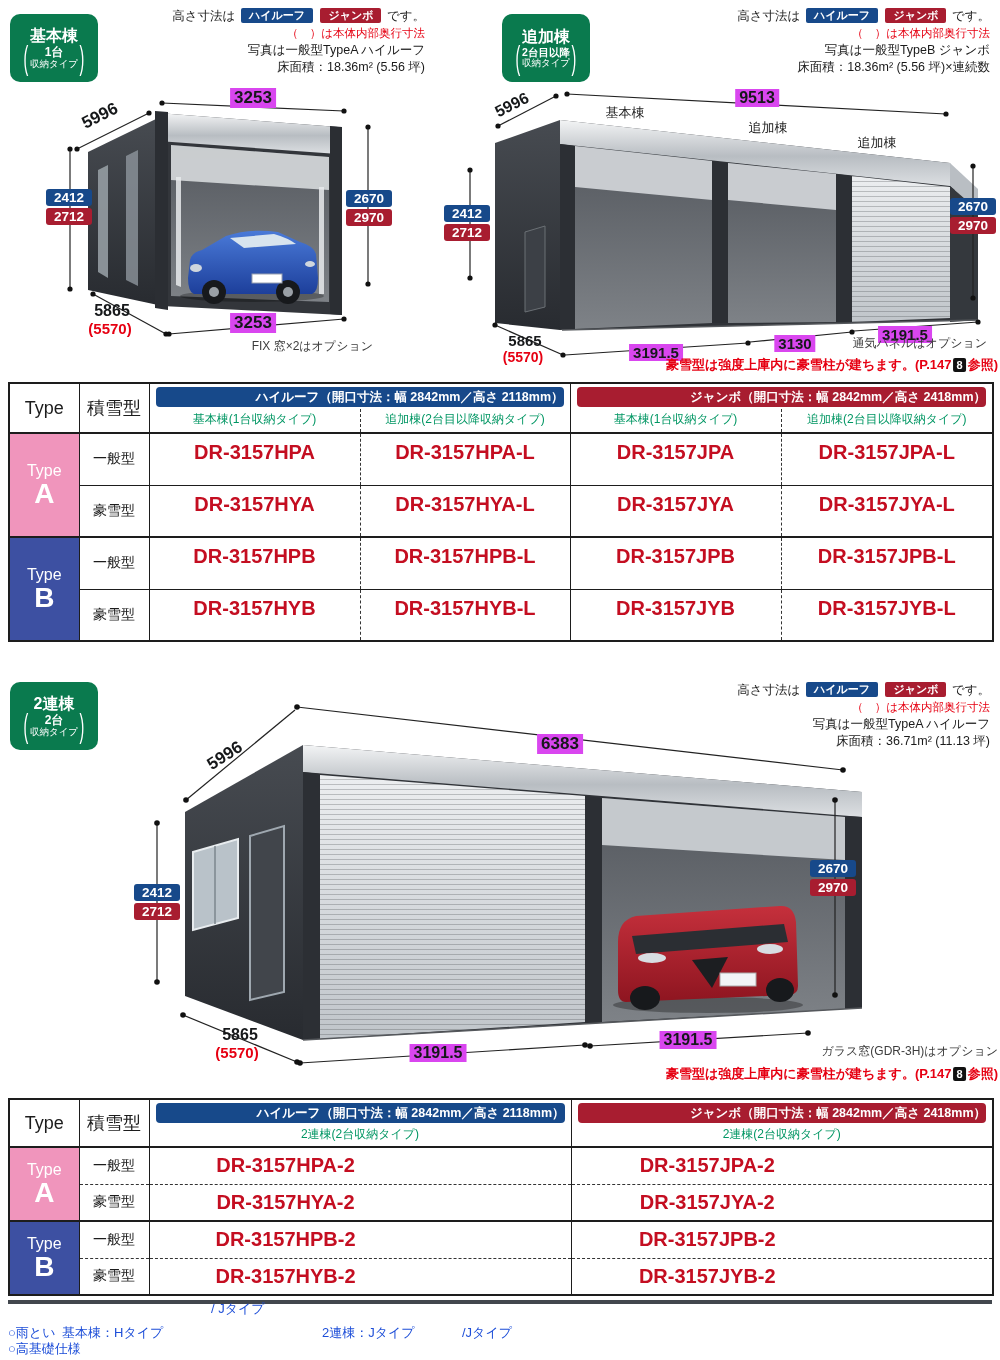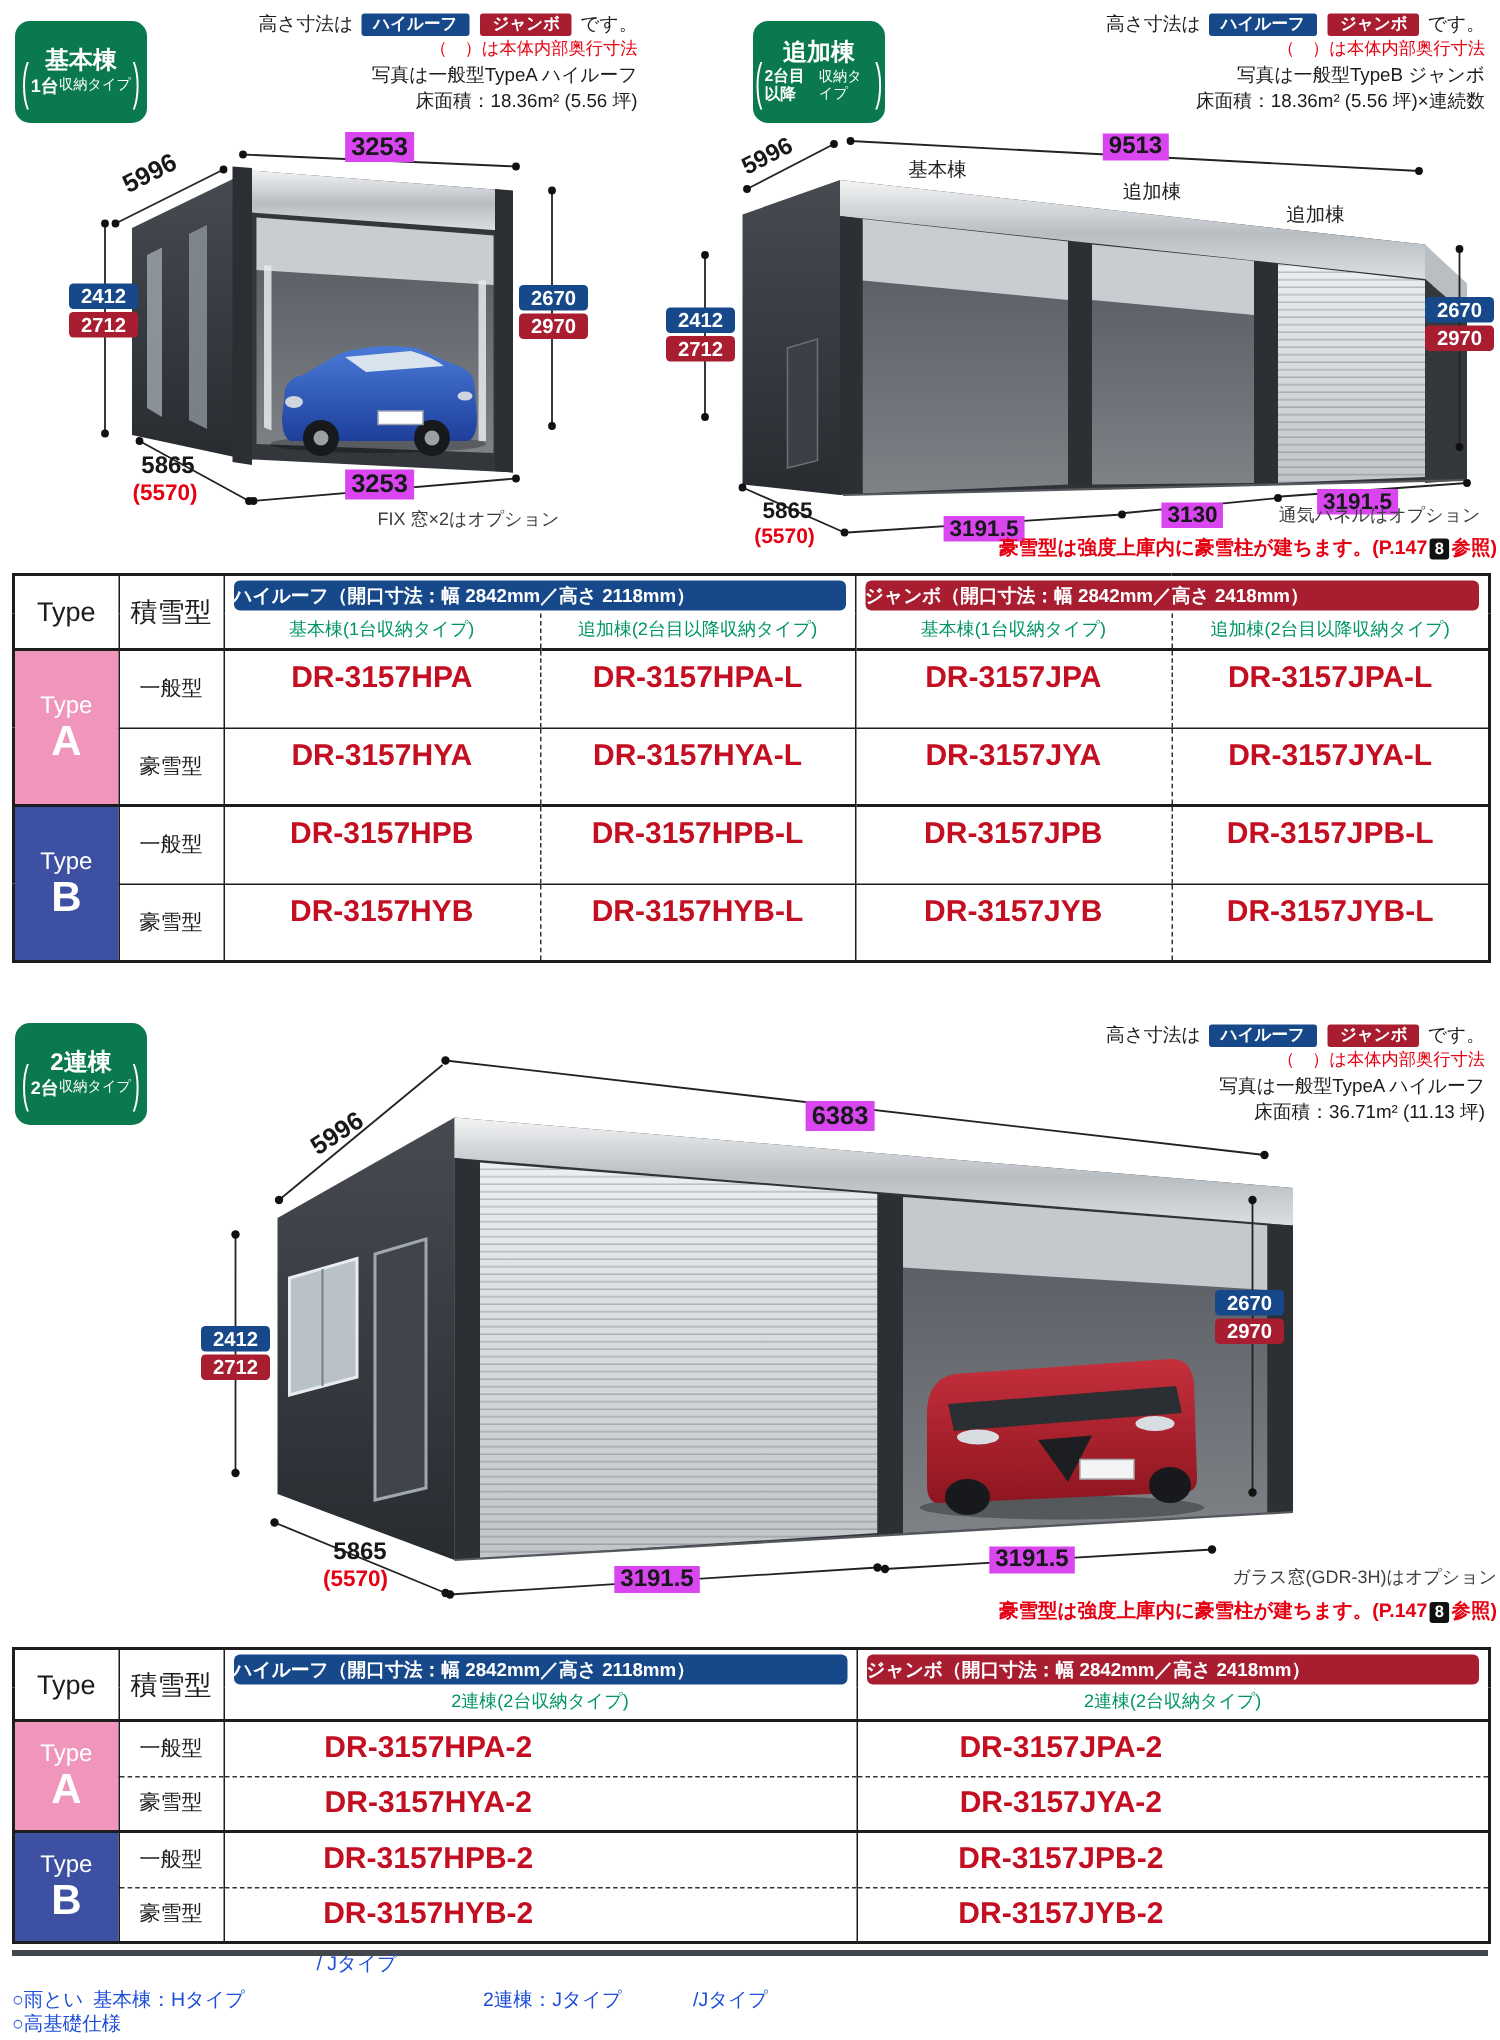--- a/index.html
+++ b/index.html
@@ -6,21 +6,21 @@
   .page{position:relative;width:1000px;height:1360px;background:#fff;overflow:hidden;
         font-family:"Liberation Sans","DejaVu Sans",sans-serif;color:#1c1c1c;}
   .abs{position:absolute;}
 
   
   .corner-badge{position:absolute;width:88px;height:68px;background:#0a7a4e;border-radius:10px;
         color:#fff;display:flex;flex-direction:column;align-items:center;justify-content:center;}
   .cb-title{font-size:16px;font-weight:bold;line-height:18px;}
   .cb-body{display:flex;align-items:center;line-height:1.1;margin-top:1px;}
   .cb-paren{font-size:11px;transform:scaleY(3.1) scaleX(1.3);font-weight:400;margin:0 2px;}
-  .cb-lines{display:flex;flex-direction:row;align-items:center;}
+  .cb-lines{display:flex;flex-direction:column;align-items:center;}
   .cb-sub1{font-size:12px;font-weight:bold;}
   .cb-sub2{font-size:9.5px;}
 
   
   .info-block{position:absolute;text-align:right;font-size:12.5px;line-height:17px;color:#1b1b1b;white-space:nowrap;}
   .info-red{color:#e60012;font-size:11.5px;}
   .tag{display:inline-block;color:#fff;font-size:11px;line-height:15px;padding:0 8px;border-radius:2px;margin:0 2px;font-weight:bold;vertical-align:1px;}
   .tag-blue{background:#17498a;}
   .tag-red{background:#a81d30;}
 
@@ -40,21 +40,21 @@
   .snow-note{position:absolute;font-size:13px;font-weight:bold;color:#e60012;white-space:nowrap;}
   .ref-badge{display:inline-block;background:#111;color:#fff;font-size:11px;line-height:14px;
         padding:0 3px;border-radius:2px;margin:0 2px;font-weight:bold;}
 
   
   .spec{position:absolute;border-collapse:collapse;table-layout:fixed;background:#fff;border:2px solid #1d1d1d;}
   .spec td{border:1px solid #1d1d1d;overflow:hidden;}
   .hcell-type{font-size:18px;text-align:center;vertical-align:middle;}
   .hcell-snow{font-size:18px;text-align:center;vertical-align:middle;}
   .pill-cell{border-bottom:none !important;padding:3px 6px 0 6px;vertical-align:top;}
-  .pill{border-radius:4px;color:#fff;font-weight:bold;font-size:12.5px;text-align:left;padding:3px 0;line-height:1.15;}
+  .pill{border-radius:4px;color:#fff;font-weight:bold;font-size:12.5px;text-align:right;padding:3px 0;line-height:1.15;}
   .pill-blue{background:#17498a;} .pill-red{background:#a81d30;}
   .subrow td{border-top:none;}
   .sub{font-size:12px;color:#009663;text-align:center;vertical-align:middle;padding:1px 0 3px 0;}
   .hdr-bottom{border-bottom:2px solid #1d1d1d !important;}
   .typecell{text-align:center;color:#fff;vertical-align:middle;}
   .typecell .t-word{display:block;font-size:16px;line-height:18px;}
   .typecell .t-letter{display:block;font-size:28px;font-weight:bold;line-height:28px;}
   .tc-pink{background:#f095bc;} .tc-blue{background:#3d50a2;}
   .snowcell{font-size:14px;text-align:center;vertical-align:middle;}
   .model{font-size:20px;font-weight:bold;color:#c40e21;text-align:center;vertical-align:top;padding-top:7px;}

